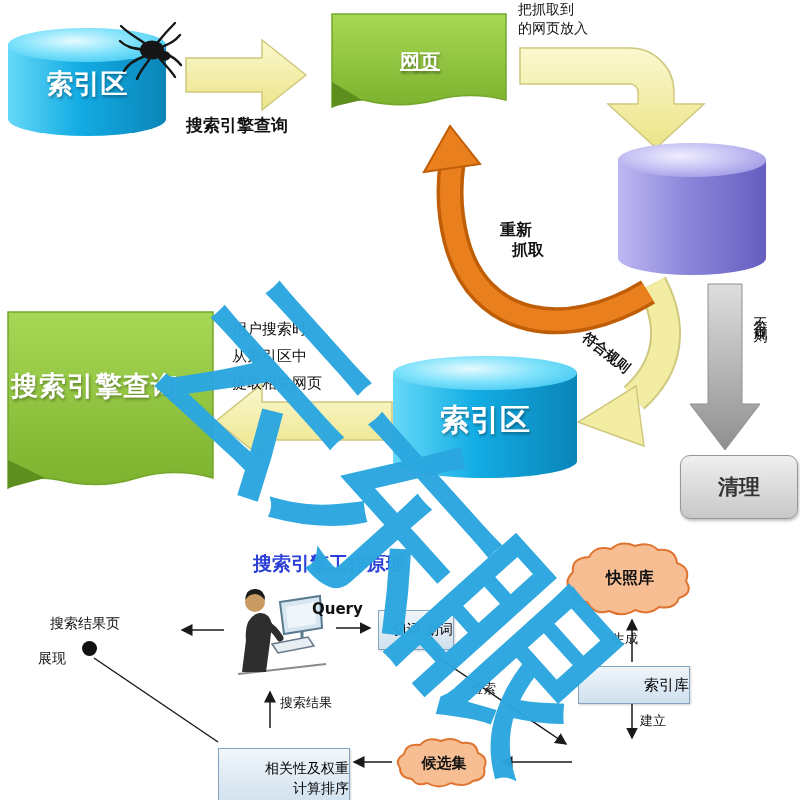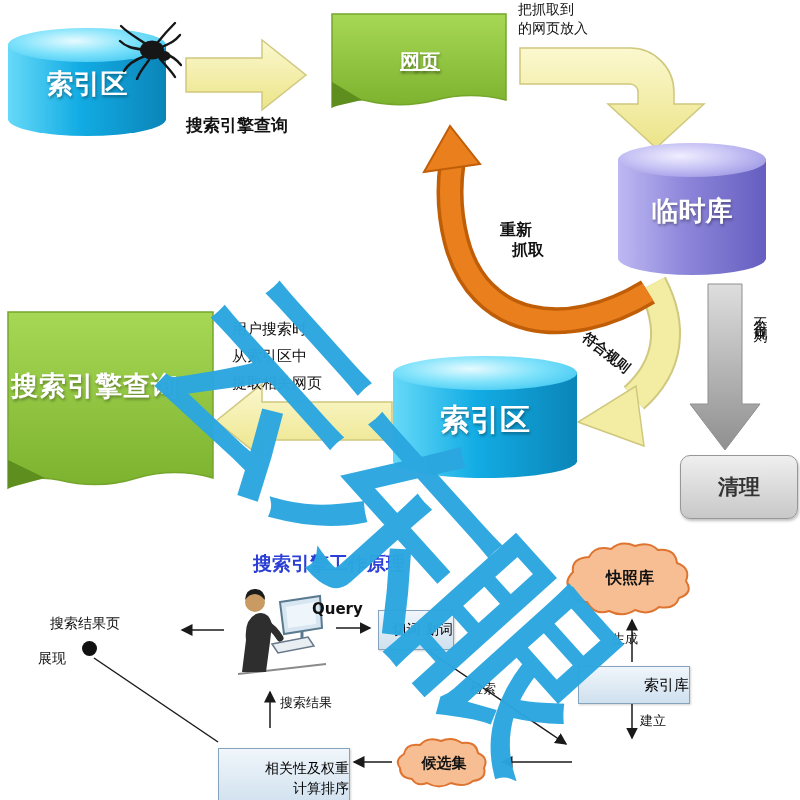--- a/index.html
+++ b/index.html
@@ -132,21 +132,20 @@
 
   <div class="cap-text" style="left:518px;top:0;font-size:14px;line-height:19px;">
     <div>把抓取到</div>
     <div>的网页放入</div>
   </div>
 
   <div class="cyl purple" style="left:618px;top:143px;width:148px;height:132px;">
     <div class="side"></div>
     <div class="cap bot"></div>
     <div class="cap top"></div>
-    <div class="label" style="top:50px;font-size:27px;">临时库</div>
   </div>
 
   <div class="cap-text" style="left:500px;top:220px;font-size:16px;font-weight:bold;line-height:20px;">
     <div>重新</div>
     <div style="padding-left:12px;">抓取</div>
   </div>
 
   <div class="cap-text" style="left:578px;top:344px;font-size:14px;font-weight:bold;transform:rotate(38deg);">符合规则</div>
 
   <div class="cap-text" style="left:752px;top:306px;font-size:14px;writing-mode:vertical-rl;letter-spacing:3px;">不符合规则</div>

